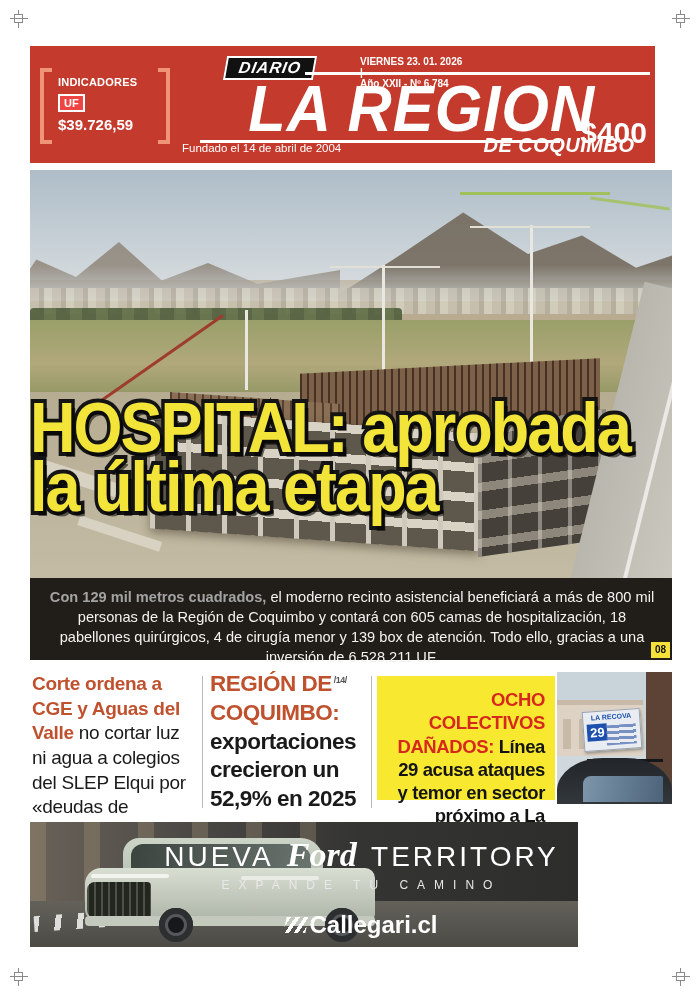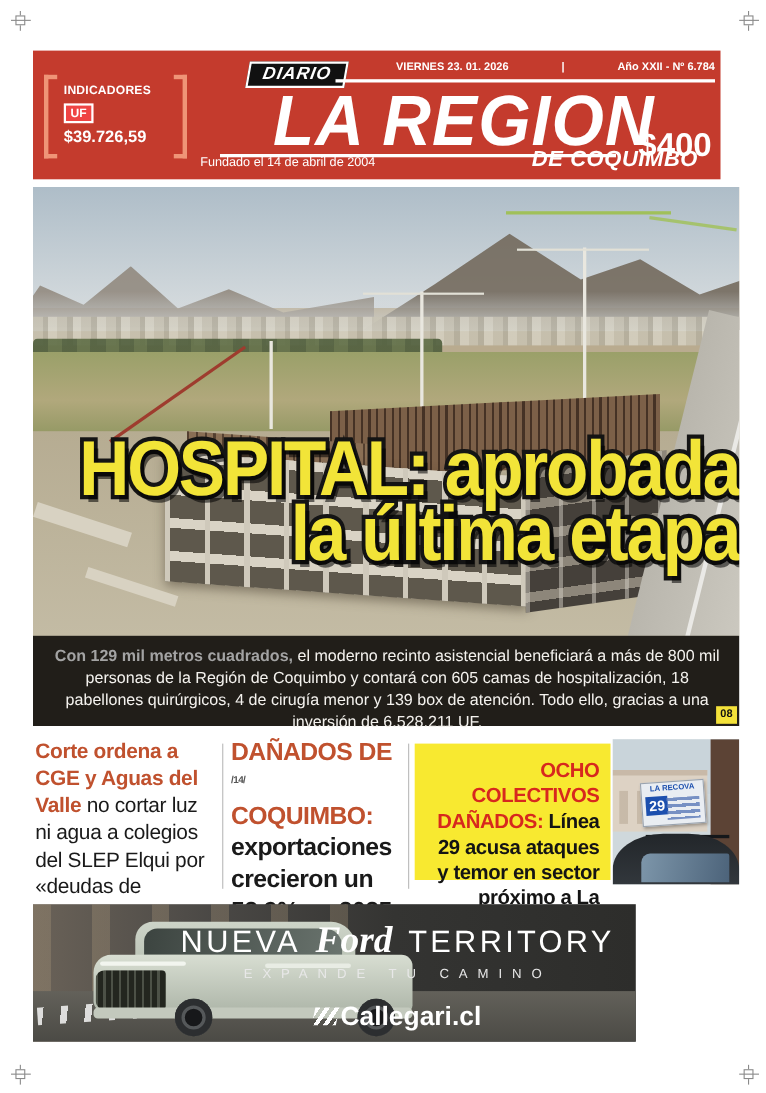--- a/index.html
+++ b/index.html
@@ -21,21 +21,21 @@
   .bracket.r { right:-6px; border-right:4px solid #ef9477; border-top:4px solid #ef9477; border-bottom:4px solid #ef9477; }
   .ind-label { position:absolute; left:14px; top:8px; font-size:11px; font-weight:bold; letter-spacing:.2px; }
   .uf-badge { position:absolute; left:14px; top:26px; background:#ef4444; border:2px solid #fff; color:#fff; font-size:11px; font-weight:bold; padding:1px 4px; }
   .uf-value { position:absolute; left:14px; top:48px; font-size:15px; font-weight:bold; }
   .kicker-box { position:absolute; left:195px; top:10px; background:#111; border:2px solid #fff; color:#fff; font-style:italic; font-weight:bold; font-size:16px; padding:1px 12px; transform:skewX(-10deg); letter-spacing:1px; }
   .rule-top { position:absolute; left:275px; top:26px; width:345px; height:3px; background:#fff; }
   .paper-title { position:absolute; left:152px; top:26px; width:470px; text-align:center; color:#fff; font-style:italic; font-weight:bold; font-size:60px; letter-spacing:1px; transform:scale(1.02,1.08); transform-origin:left top; white-space:nowrap; }
   .rule-bottom { position:absolute; left:170px; top:94px; width:360px; height:3px; background:#fff; }
   .paper-sub { position:absolute; left:414px; top:88px; width:230px; text-align:center; color:#fff; font-style:italic; font-weight:bold; font-size:20px; letter-spacing:.5px; }
   .founded { position:absolute; left:152px; top:96px; color:#fff; font-size:11.5px; }
-  .dateline { position:absolute; left:330px; top:10px; width:290px; color:#fff; font-size:10px; font-weight:bold; display:flex; justify-content:space-between; }
+  .dateline { position:absolute; left:330px; top:10px; width:290px; color:#fff; font-size:10px; font-weight:bold; display:flex; justify-content:space-between;flex-direction:column; }
   .price { position:absolute; right:8px; top:70px; color:#fff; font-weight:bold; font-size:30px; }
 
   
   .photo { position:absolute; left:30px; top:170px; width:642px; height:408px; overflow:hidden; background:#b9ab8f; }
   .sky { position:absolute; left:0; top:0; width:100%; height:110px; background:linear-gradient(#aebdc8,#d4dadd); }
   .mtn1 { position:absolute; left:-20px; top:58px; width:330px; height:70px; background:#8b8174; clip-path:polygon(0 100%,8% 45%,20% 70%,33% 20%,46% 75%,60% 50%,75% 80%,100% 60%,100% 100%); opacity:.8; }
   .mtn2 { position:absolute; left:300px; top:38px; width:360px; height:92px; background:#6e6456; clip-path:polygon(0 100%,18% 55%,37% 5%,55% 50%,70% 30%,85% 65%,100% 45%,100% 100%); opacity:.85; }
   .haze { position:absolute; left:0; top:95px; width:100%; height:36px; background:linear-gradient(rgba(210,215,218,.0),rgba(210,215,218,.85)); }
   .citystrip { position:absolute; left:0; top:118px; width:100%; height:26px; background:repeating-linear-gradient(90deg,#c9c4b4 0 9px,#b5b0a0 9px 14px,#d8d4c6 14px 22px); opacity:.8; }
   .treeline { position:absolute; left:0; top:138px; width:58%; height:20px; background:repeating-linear-gradient(90deg,#4f5e3c 0 14px,#5f6e46 14px 26px); border-radius:4px; opacity:.9; }
@@ -49,21 +49,21 @@
   .bldg-right::after { content:""; position:absolute; inset:0; background:repeating-linear-gradient(90deg,rgba(210,205,195,.5) 0 4px,transparent 4px 30px); }
   .crane-mast { position:absolute; width:3px; background:#e9e7df; }
   .crane-jib { position:absolute; height:2px; background:#e2e0d6; }
   .crane-red { position:absolute; left:70px; top:230px; width:150px; height:3px; background:#9e3c2e; transform:rotate(-35deg); transform-origin:left center; }
   .crane-lime { position:absolute; left:430px; top:22px; width:150px; height:3px; background:#9cc045; opacity:.85; }
   .crane-lime2 { position:absolute; left:560px; top:32px; width:80px; height:3px; background:#9cc045; opacity:.7; transform:rotate(8deg); }
   .road-right { position:absolute; right:-40px; top:120px; width:120px; height:420px; background:linear-gradient(90deg,#b9b6ad,#cfccc3); transform:rotate(14deg); }
   .road-line { position:absolute; right:28px; top:150px; width:4px; height:380px; background:rgba(255,255,255,.65); transform:rotate(14deg); }
   .wall-left { position:absolute; left:0; top:300px; width:90px; height:14px; background:#d8d2c2; transform:rotate(18deg); box-shadow:60px 40px 0 -2px #d8d2c2; }
 
-  .headline { position:absolute; left:0; top:228px; width:100%; text-align:right; line-height:.94; }
+  .headline { position:absolute; left:0; top:228px; width:100%; text-align:left; line-height:.94; }
   .headline span { display:block; font-weight:bold; font-size:63px; letter-spacing:-2px; color:#f2e438; -webkit-text-stroke:7px #141414; paint-order:stroke fill; text-shadow:4px 5px 0 rgba(0,0,0,.55); transform:scaleY(1.12); }
 
   
   .caption { position:absolute; left:30px; top:578px; width:642px; height:82px; background:#211e19; color:#f4f2ee; font-size:14.6px; line-height:1.38; text-align:center; padding:9px 14px 9px 16px; }
   .caption .lead { color:#a3a3a3; font-weight:bold; }
   .pagetag { position:absolute; right:2px; bottom:2px; background:#f4e23a; color:#111; font-weight:bold; font-size:10px; padding:1px 4px; }
 
   
   .vdiv { position:absolute; top:676px; width:1px; height:132px; background:#b9b9b9; }
   .art1 { position:absolute; left:32px; top:672px; width:166px; font-size:19px; line-height:1.3; color:#1a1a1a; letter-spacing:-.3px; }
@@ -183,21 +183,21 @@
   </div>
 
   <div class="vdiv" style="left:202px;"></div>
   <div class="vdiv" style="left:371px;"></div>
 
   <p class="art1">
     <strong class="orange">Corte ordena a CGE y Aguas del Valle</strong><span> no cortar luz ni agua a colegios del SLEP Elqui por «deudas de arrastre».</span><span class="tiny-ref"> /08/</span>
   </p>
 
   <div class="art2">
-    <span class="orange">DAÑADOS DE</span><span class="tiny-ref"> /14/</span><br>
+    <span class="orange">REGIÓN DE</span><span class="tiny-ref"> /14/</span><br>
     <span class="orange">COQUIMBO:</span><br>
     <span>exportaciones crecieron un 52,9% en 2025</span>
   </div>
 
   <div class="art3">
     <span class="red">OCHO COLECTIVOS DAÑADOS:</span><span> Línea 29 acusa ataques y temor en sector próximo a La Recova</span>
   </div>
 
   <div class="recova">
     <div class="rec-bldg"></div>

